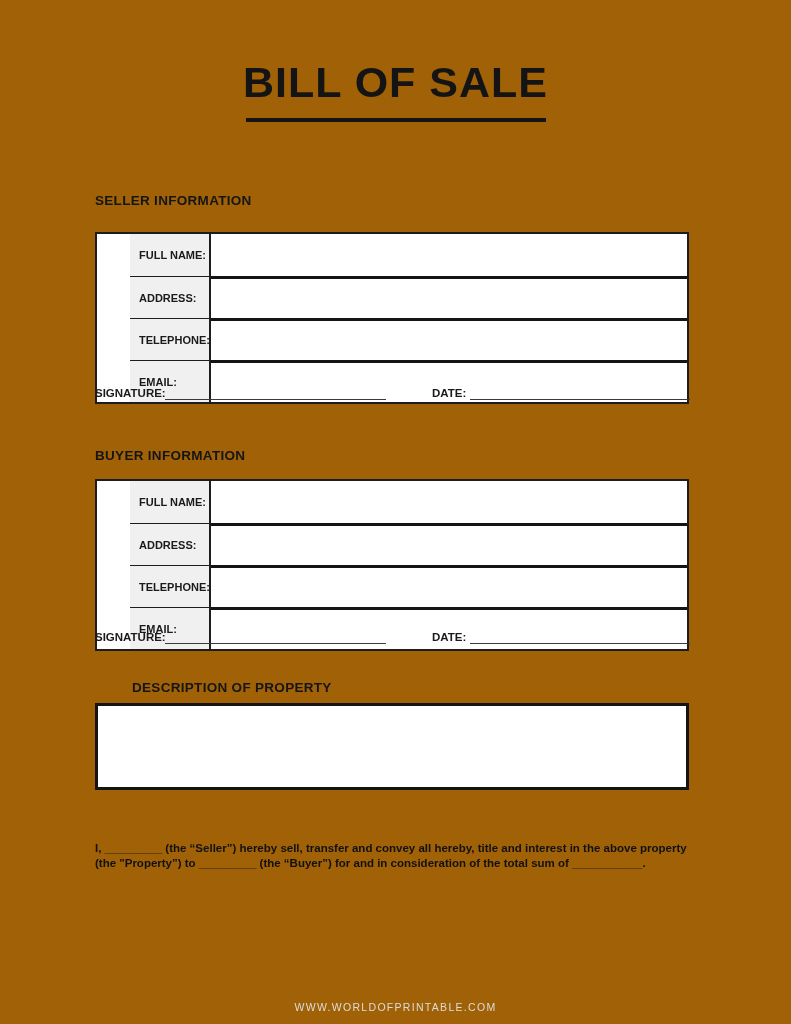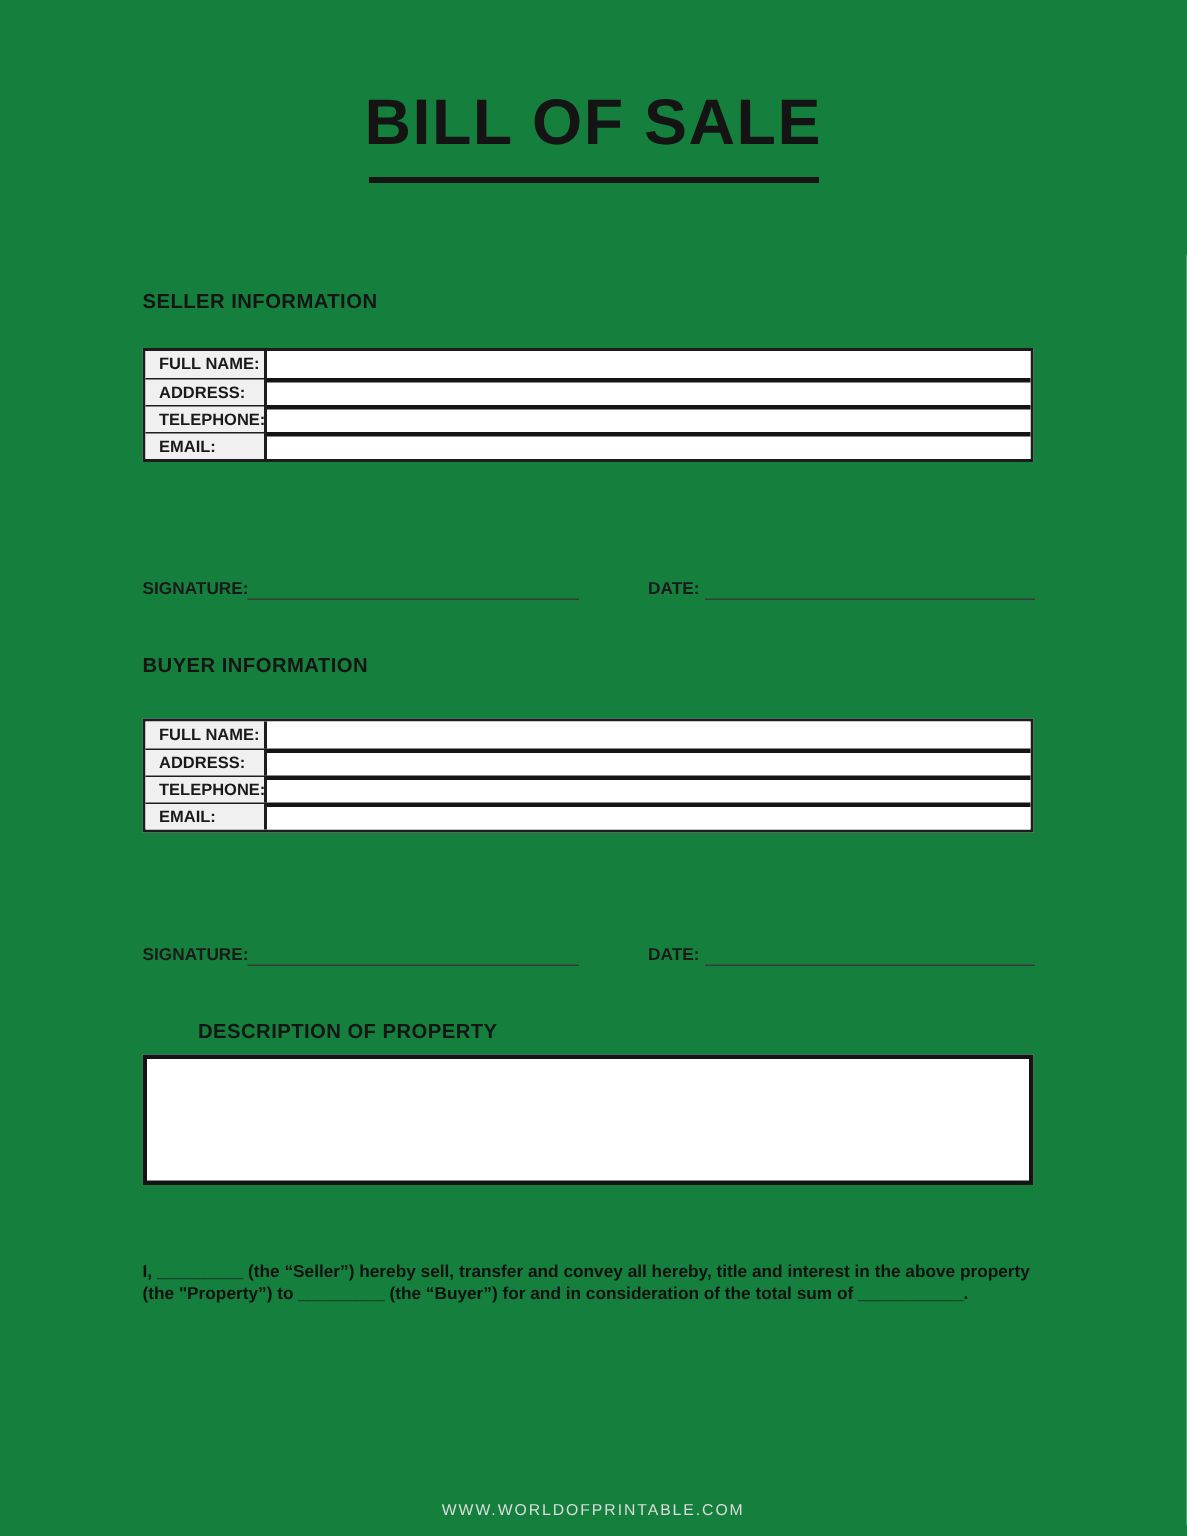--- a/index.html
+++ b/index.html
@@ -6,21 +6,21 @@
   html, body { margin: 0; padding: 0; }
   body {
     width: 791px; height: 1024px;
     background: #ffffff;
     font-family: "Liberation Sans", sans-serif;
     color: #111;
   }
   .page {
     position: relative;
     width: 791px; height: 1024px;
-    background: #15803d;
+    background: #a16207;
     overflow: hidden;
   }
 
   
   .title {
     position: absolute; top: 58px; left: 0; width: 100%;
     text-align: center;
     font-size: 43px; font-weight: 800; letter-spacing: 1px;
     color: #141414;
   }
@@ -29,31 +29,31 @@
     width: 300px; height: 4px; background: #151515;
   }
 
   
   .section-heading {
     position: absolute; left: 95px;
     font-size: 13.5px; font-weight: 700; letter-spacing: 0.3px;
     color: #151515;
   }
   .heading-seller   { top: 193px; }
-  .heading-buyer    { top: 436px; }
+  .heading-buyer    { top: 448px; }
   .heading-property { top: 680px; padding-left: 37px; }
 
   
   .ftable {
     position: absolute; left: 95px; width: 594px;
     border: 2px solid #1d1d1d; background: #fff;
   }
   .table-seller { top: 232px; }
   .table-buyer  { top: 479px; }
-  .frow { display: flex; height: 18px; }
+  .frow { display: flex; height: 42px; padding-left: 33px; }
   .flabel {
     width: 81px; background: #f0f0f0;
     border-right: 2px solid #1d1d1d;
     display: flex; align-items: center;
     padding-left: 9px;
     font-size: 11px; font-weight: 700; color: #1a1a1a;
     white-space: nowrap;
   }
   .fvalue { flex: 1; display: flex; background: #fff; }
   .frow + .frow .flabel { border-top: 1.5px solid #1d1d1d; }

